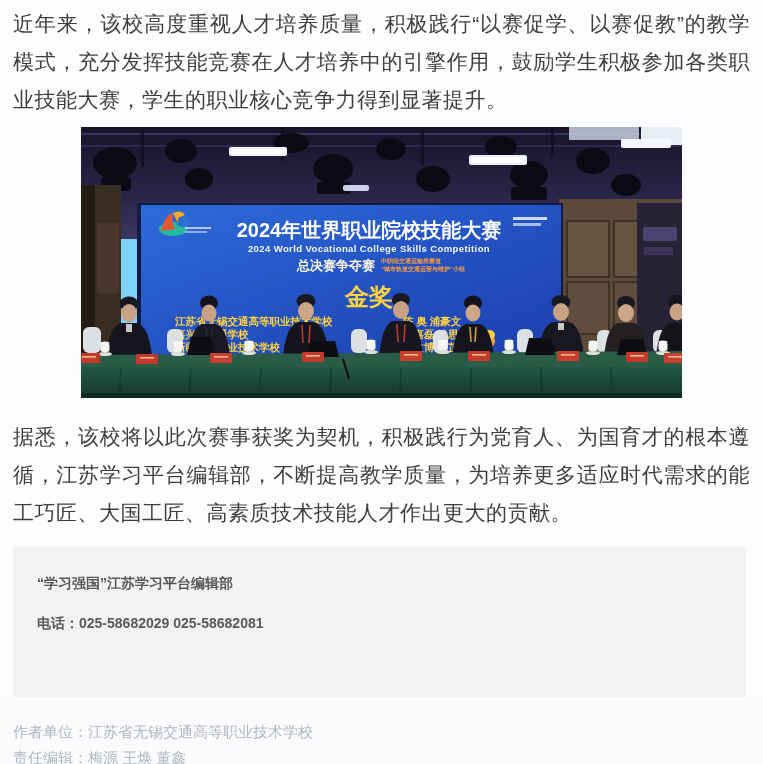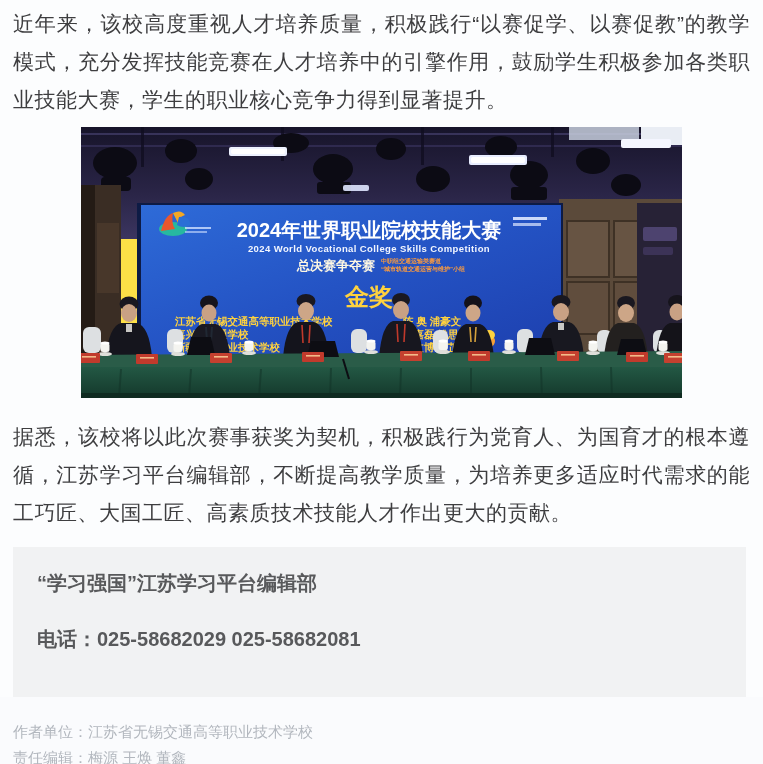--- a/index.html
+++ b/index.html
@@ -16,37 +16,37 @@
     letter-spacing: 0.5px;
     text-align: justify;
     color: #3e3e40;
   }
   .para.second { margin-top: 20px; }
   figure.photo {
     width: 601px;
     height: 271px;
     margin: 8px auto 0 auto;
     overflow: hidden;
-    background: #fde047;
+    background: #7dd3fc;
   }
   figure.photo svg { display: block; }
   .editor-box {
     margin-top: 15px;
     width: 733px;
     height: 150px;
     background: #f1f2f3;
     padding: 25px 24px 0 24px;
   }
   .editor-box p {
-    font-size: 20px;
+    font-size: 14px;
     font-weight: bold;
     color: #58595b;
     line-height: 22px;
   }
-  .editor-box p + p { margin-top: 34px; }
+  .editor-box p + p { margin-top: 18px; }
   .page-footer {
     margin-top: 0;
     background: #fafbfd;
     padding: 22px 13px 0 13px;
     height: 85px;
   }
   .page-footer .fline {
     font-size: 15px;
     color: #b2b7be;
     line-height: 26px;

